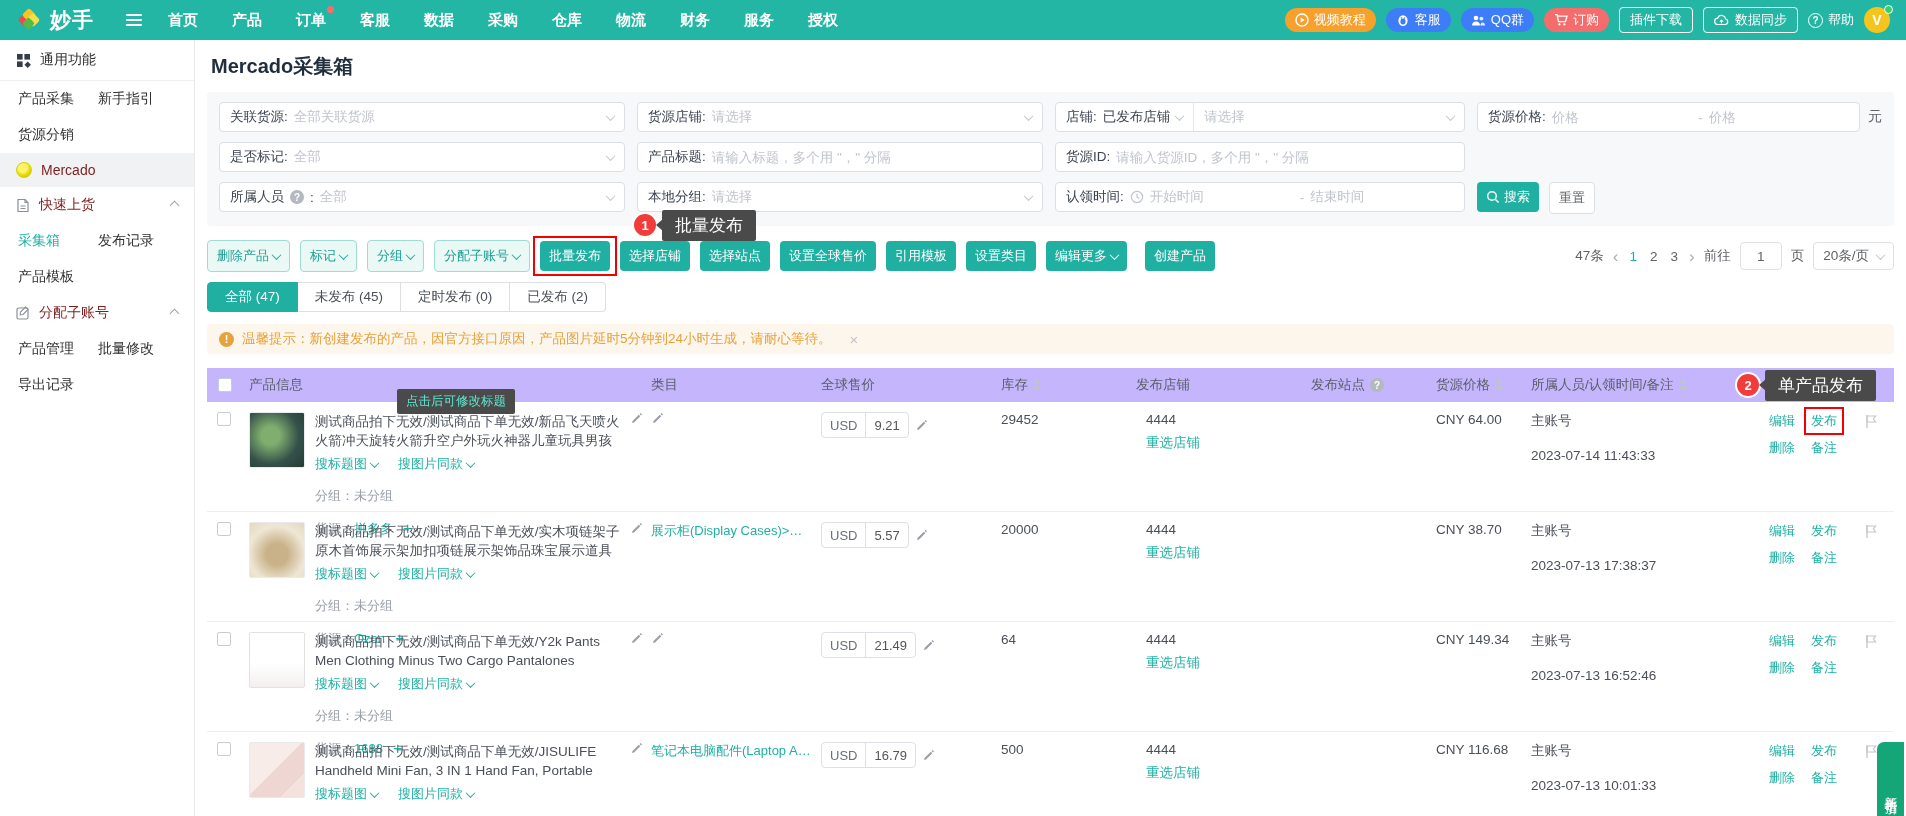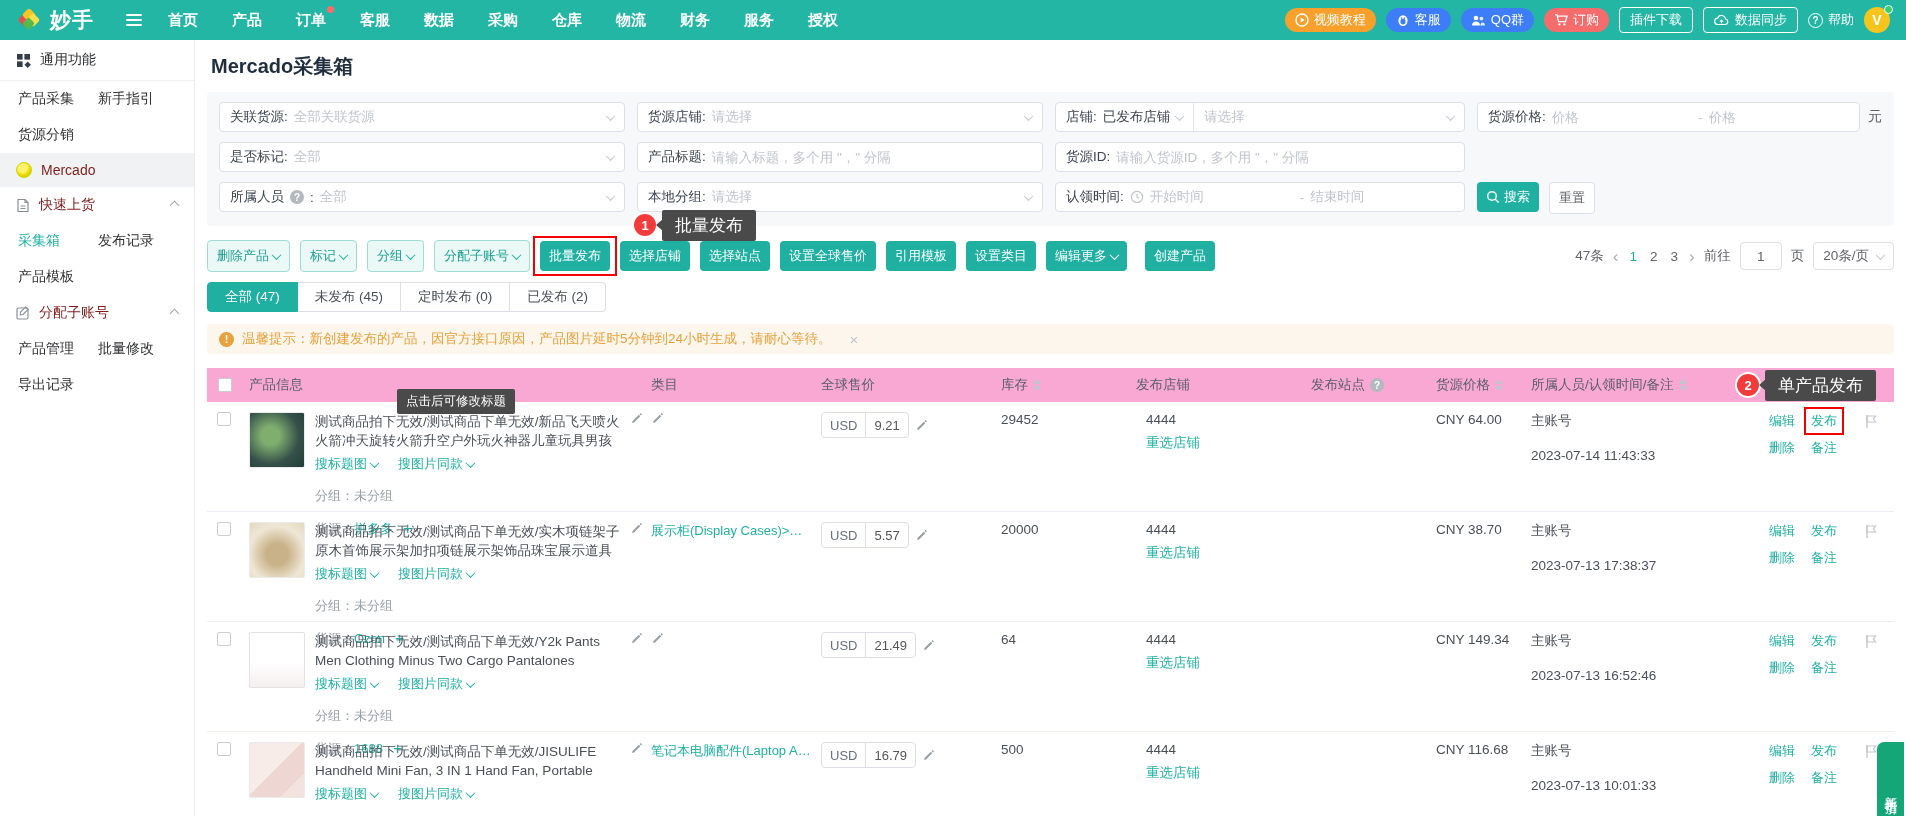--- a/index.html
+++ b/index.html
@@ -67,21 +67,21 @@
 .tab{height:30px;padding:0 17px;border:1px solid #dcdfe6;border-left:none;background:#fff;display:inline-flex;align-items:center;font-size:13.5px;color:#4a4f58;cursor:pointer}
 .tab:first-child{border-left:1px solid #dcdfe6;border-radius:4px 0 0 4px}
 .tab:last-child{border-radius:0 4px 4px 0}
 .tab.active{background:#1fb0a2;border-color:#1fb0a2;color:#fff}
 
 .notice{margin-top:12px;height:30px;background:#fdf6ec;border-radius:4px;display:flex;align-items:center;gap:8px;padding:0 12px;color:#e6a23c;font-size:13.5px}
 .warn-ic{width:15px;height:15px;border-radius:50%;background:#e6a23c;color:#fff;font-size:11px;font-weight:bold;display:inline-flex;align-items:center;justify-content:center;flex-shrink:0}
 .notice .close{margin-left:10px;color:#c0c4cc;cursor:pointer;font-size:15px}
 
 .gridc{display:grid;grid-template-columns:42px 402px 170px 180px 135px 175px 125px 95px 238px 86px 1fr}
-.t-head{margin-top:14px;background:#f9a8d4;height:34px;align-items:center;font-size:13.5px;color:#595f69}
+.t-head{margin-top:14px;background:#c4b5fd;height:34px;align-items:center;font-size:13.5px;color:#595f69}
 .th{display:flex;align-items:center;gap:5px;padding-right:6px;white-space:nowrap;overflow:hidden}
 .sort{display:inline-flex;flex-direction:column;gap:2px;cursor:pointer}
 .sort i{width:0;height:0;border-left:4px solid transparent;border-right:4px solid transparent}
 .sort .up{border-bottom:5px solid #c0c4cc}
 .sort .dn{border-top:5px solid #c0c4cc}
 .cb{width:14px;height:14px;border:1px solid #c8ccd4;border-radius:2px;background:#fff;display:inline-block;cursor:pointer}
 .t-row{height:110px;border-bottom:1px solid #ebeef5;padding-top:10px;position:relative;align-items:start}
 .cell{font-size:13.5px;color:#4a4f58;padding-right:8px;min-width:0}
 .pcell{display:flex;gap:10px;min-width:0}
 .thumb{width:56px;height:56px;border:1px solid #e8eaee;border-radius:2px;flex-shrink:0;cursor:pointer}
@@ -106,21 +106,21 @@
 
 .rel{position:relative;display:inline-flex}
 .red-frame{position:absolute;inset:-5px -7px;border:2px solid #f30000;z-index:5;pointer-events:none}
 .abadge{position:absolute;width:22px;height:22px;border-radius:50%;background:#f23c3c;color:#fff;font-size:13px;font-weight:bold;display:flex;align-items:center;justify-content:center;box-shadow:0 0 0 2px #fff;z-index:60}
 .atip{position:absolute;height:31px;background:#4a4a4a;color:#fff;font-size:17px;display:flex;align-items:center;padding:0 13px;border-radius:2px;white-space:nowrap;z-index:60}
 .atip:before{content:"";position:absolute;left:-6px;top:9px;border:6px solid transparent;border-left:0;border-right:7px solid #4a4a4a}
 .a1-badge{left:calc(100% + 24px);top:-27px}
 .a1-tip{left:calc(100% + 52px);top:-31px}
 .a2-badge{left:-74px;top:-38px}
 .a2-tip{left:-46px;top:-42px}
-.tip-sm{position:absolute;left:190px;top:-13px;background:#4a4a4a;color:#ffffff;font-size:12.5px;padding:4px 9px;border-radius:2px;white-space:nowrap;z-index:40}
+.tip-sm{position:absolute;left:190px;top:-13px;background:#4a4a4a;color:#5eead4;font-size:12.5px;padding:4px 9px;border-radius:2px;white-space:nowrap;z-index:40}
 
 .ribbon{position:absolute;right:2px;bottom:-22px;width:27px;height:96px;background:#15a677;color:#fff;border-radius:7px 0 0 7px;writing-mode:vertical-rl;display:flex;align-items:center;justify-content:center;font-size:13px;letter-spacing:2px;cursor:pointer;z-index:30}
 svg{display:block;flex-shrink:0}
 </style>
 </head>
 <body>
 
 <header class="navbar">
   <div class="logo">
     <span>

